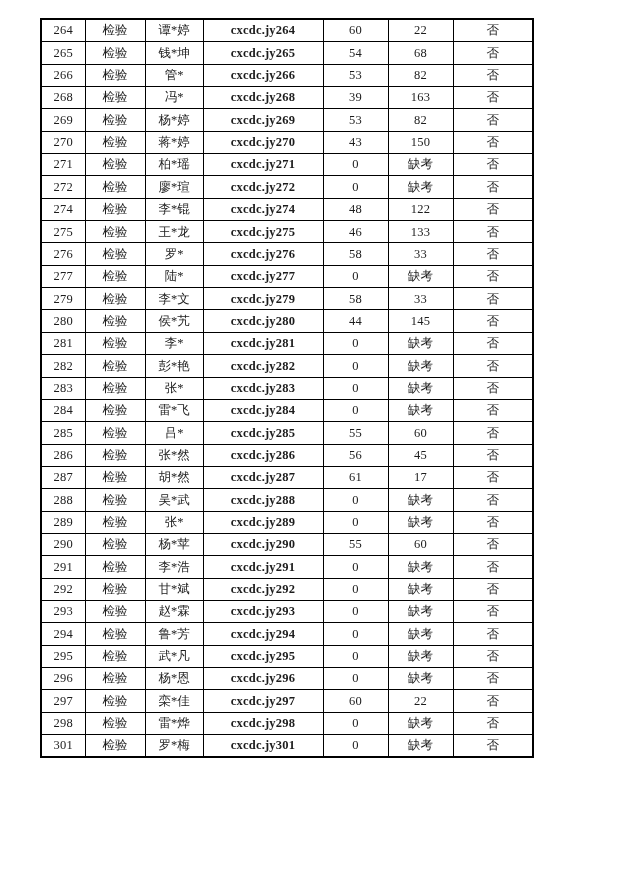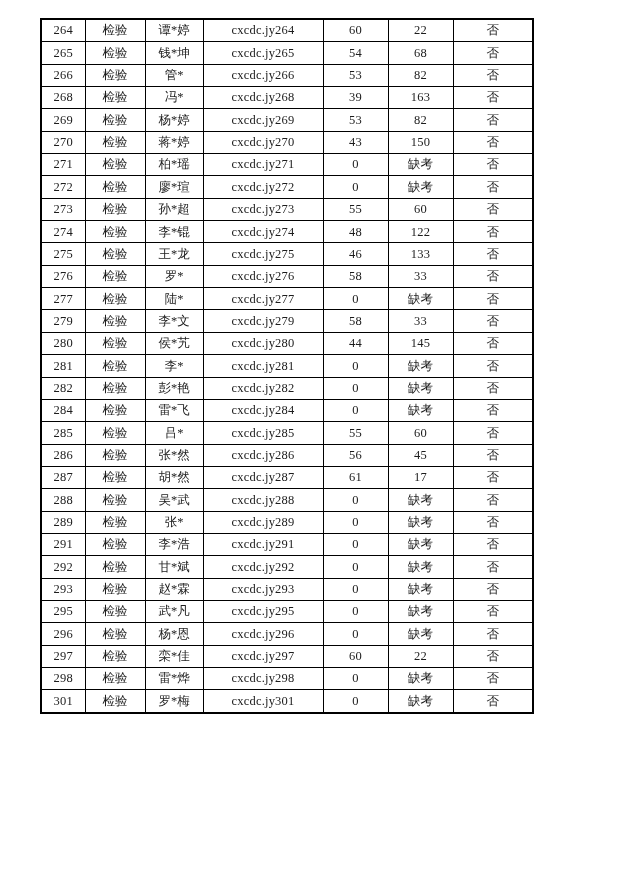--- a/index.html
+++ b/index.html
@@ -47,20 +47,21 @@
   col.c-score   { width: 65px; }
   col.c-rank    { width: 65px; }
   col.c-flag    { width: 80px; }
   td.cell-no, td.cell-score, td.cell-rank {
     font-size: 12px;
     letter-spacing: 0.3px;
   }
   td.cell-exam-id {
     font-size: 12px;
     letter-spacing: 0.2px;
+    font-weight: bold;
   }
 </style>
 </head>
 <body>
 
 <div class="page">
   <table class="results">
     <colgroup>
       <col class="c-no">
       <col class="c-cat">
@@ -137,29 +138,20 @@
         <tr>
           <td class="cell-no">272</td>
           <td class="cell-category">检验</td>
           <td class="cell-name">廖*瑄</td>
           <td class="cell-exam-id">cxcdc.jy272</td>
           <td class="cell-score">0</td>
           <td class="cell-rank">缺考</td>
           <td class="cell-flag">否</td>
         </tr>
         <tr>
-          <td class="cell-no">273</td>
-          <td class="cell-category">检验</td>
-          <td class="cell-name">孙*超</td>
-          <td class="cell-exam-id">cxcdc.jy273</td>
-          <td class="cell-score">55</td>
-          <td class="cell-rank">60</td>
-          <td class="cell-flag">否</td>
-        </tr>
-        <tr>
           <td class="cell-no">274</td>
           <td class="cell-category">检验</td>
           <td class="cell-name">李*锟</td>
           <td class="cell-exam-id">cxcdc.jy274</td>
           <td class="cell-score">48</td>
           <td class="cell-rank">122</td>
           <td class="cell-flag">否</td>
         </tr>
         <tr>
           <td class="cell-no">275</td>
@@ -218,20 +210,29 @@
         <tr>
           <td class="cell-no">282</td>
           <td class="cell-category">检验</td>
           <td class="cell-name">彭*艳</td>
           <td class="cell-exam-id">cxcdc.jy282</td>
           <td class="cell-score">0</td>
           <td class="cell-rank">缺考</td>
           <td class="cell-flag">否</td>
         </tr>
         <tr>
+          <td class="cell-no">283</td>
+          <td class="cell-category">检验</td>
+          <td class="cell-name">张*</td>
+          <td class="cell-exam-id">cxcdc.jy283</td>
+          <td class="cell-score">0</td>
+          <td class="cell-rank">缺考</td>
+          <td class="cell-flag">否</td>
+        </tr>
+        <tr>
           <td class="cell-no">284</td>
           <td class="cell-category">检验</td>
           <td class="cell-name">雷*飞</td>
           <td class="cell-exam-id">cxcdc.jy284</td>
           <td class="cell-score">0</td>
           <td class="cell-rank">缺考</td>
           <td class="cell-flag">否</td>
         </tr>
         <tr>
           <td class="cell-no">285</td>
@@ -272,20 +273,29 @@
         <tr>
           <td class="cell-no">289</td>
           <td class="cell-category">检验</td>
           <td class="cell-name">张*</td>
           <td class="cell-exam-id">cxcdc.jy289</td>
           <td class="cell-score">0</td>
           <td class="cell-rank">缺考</td>
           <td class="cell-flag">否</td>
         </tr>
         <tr>
+          <td class="cell-no">290</td>
+          <td class="cell-category">检验</td>
+          <td class="cell-name">杨*苹</td>
+          <td class="cell-exam-id">cxcdc.jy290</td>
+          <td class="cell-score">55</td>
+          <td class="cell-rank">60</td>
+          <td class="cell-flag">否</td>
+        </tr>
+        <tr>
           <td class="cell-no">291</td>
           <td class="cell-category">检验</td>
           <td class="cell-name">李*浩</td>
           <td class="cell-exam-id">cxcdc.jy291</td>
           <td class="cell-score">0</td>
           <td class="cell-rank">缺考</td>
           <td class="cell-flag">否</td>
         </tr>
         <tr>
           <td class="cell-no">292</td>
@@ -294,20 +304,29 @@
           <td class="cell-exam-id">cxcdc.jy292</td>
           <td class="cell-score">0</td>
           <td class="cell-rank">缺考</td>
           <td class="cell-flag">否</td>
         </tr>
         <tr>
           <td class="cell-no">293</td>
           <td class="cell-category">检验</td>
           <td class="cell-name">赵*霖</td>
           <td class="cell-exam-id">cxcdc.jy293</td>
+          <td class="cell-score">0</td>
+          <td class="cell-rank">缺考</td>
+          <td class="cell-flag">否</td>
+        </tr>
+        <tr>
+          <td class="cell-no">294</td>
+          <td class="cell-category">检验</td>
+          <td class="cell-name">鲁*芳</td>
+          <td class="cell-exam-id">cxcdc.jy294</td>
           <td class="cell-score">0</td>
           <td class="cell-rank">缺考</td>
           <td class="cell-flag">否</td>
         </tr>
         <tr>
           <td class="cell-no">295</td>
           <td class="cell-category">检验</td>
           <td class="cell-name">武*凡</td>
           <td class="cell-exam-id">cxcdc.jy295</td>
           <td class="cell-score">0</td>

